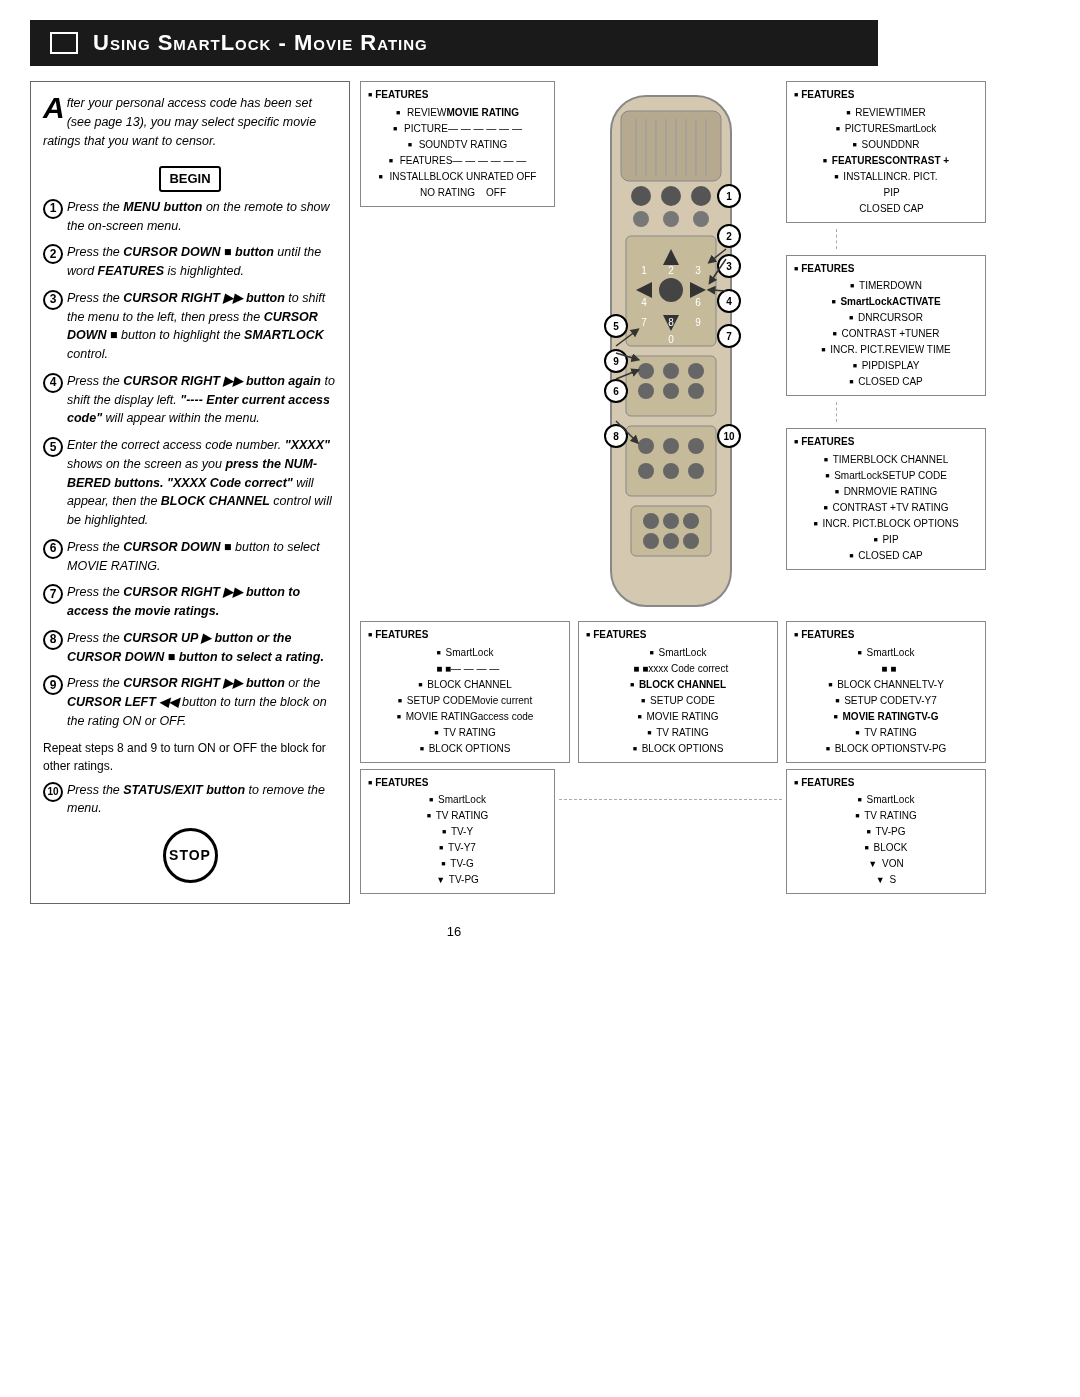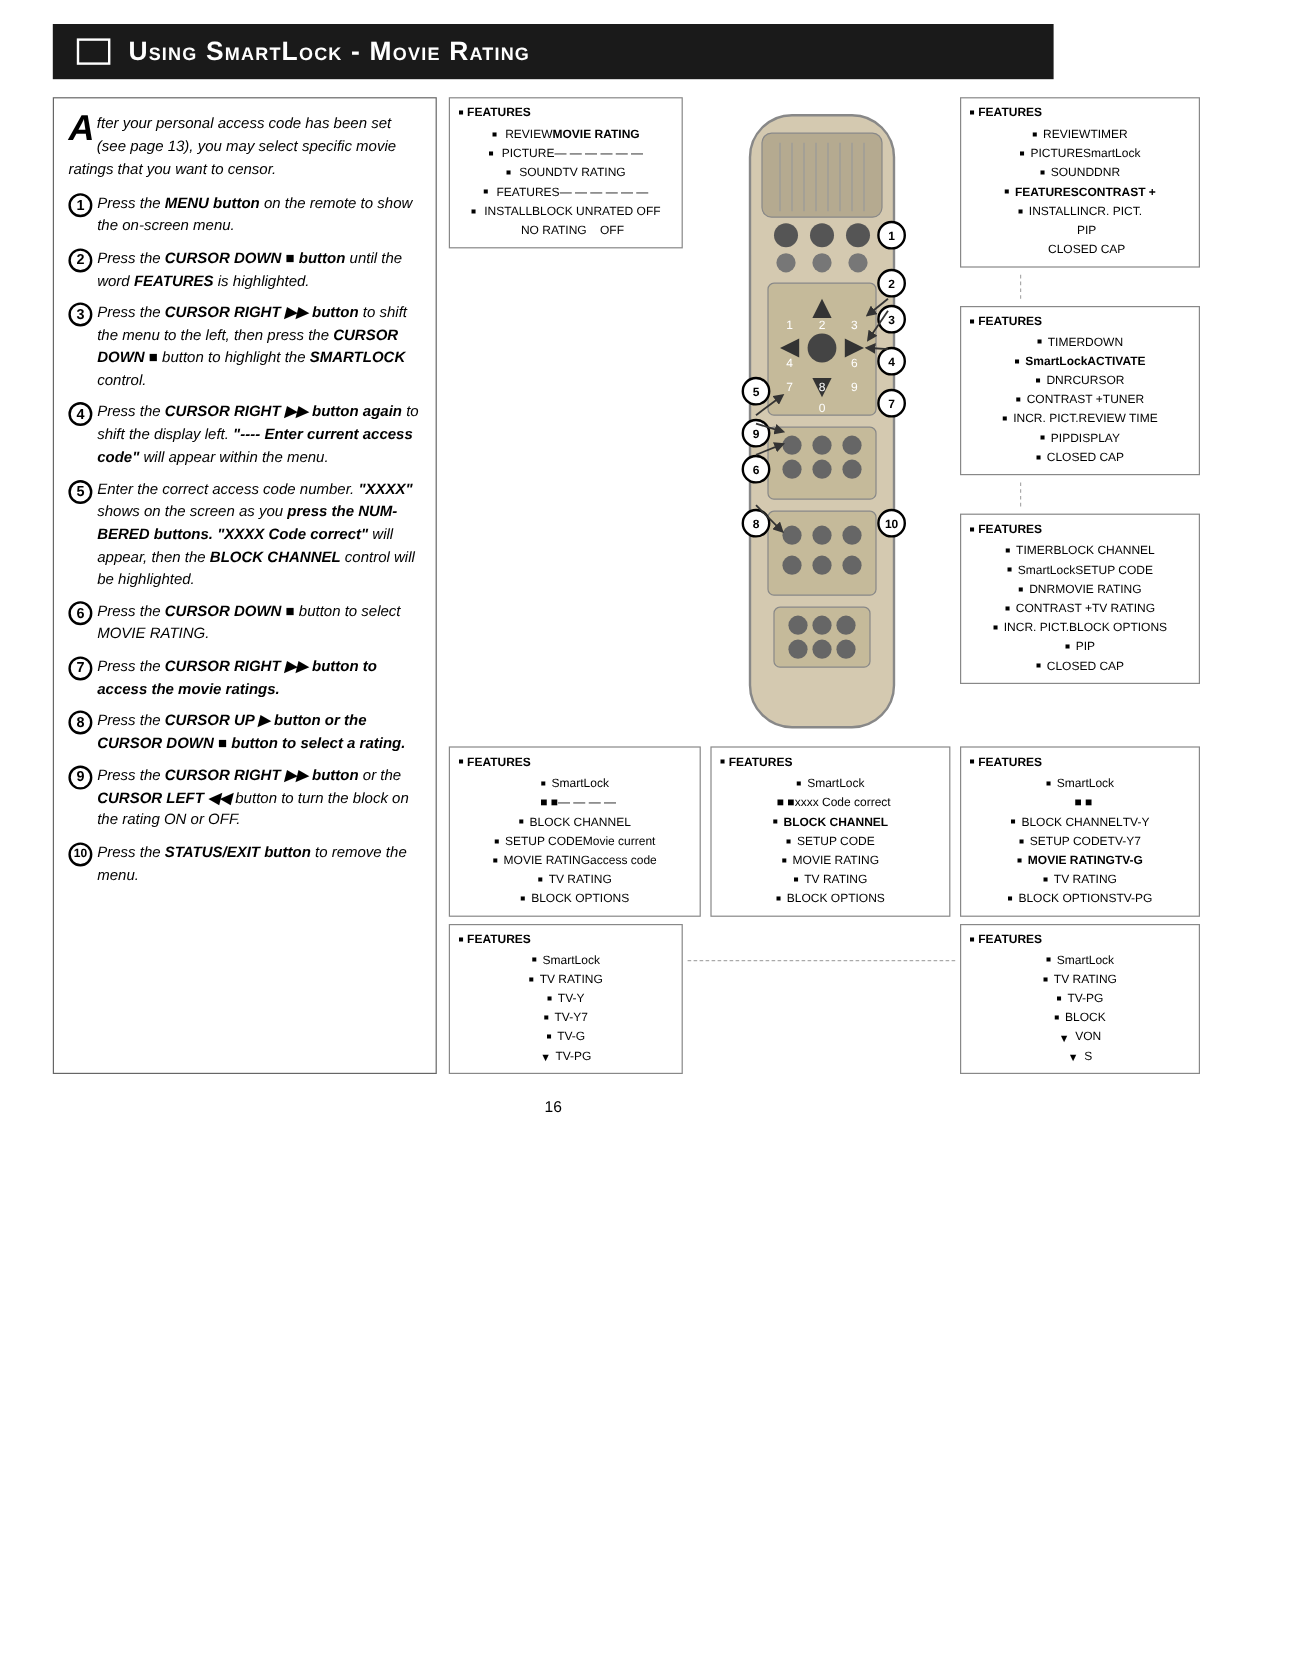--- a/index.html
+++ b/index.html
@@ -7,21 +7,21 @@
       font-family: Arial, sans-serif;
       background: #fff;
       width: 1080px;
       min-height: 1397px;
       position: relative;
       color: #000;
     }
     .page {
       width: 908px;
       min-height: 1397px;
-      padding: 20px 30px 30px 44px;
+      padding: 20px 30px 30px 30px;
       background: #fff;
     }
     
     .header {
       display: flex;
       align-items: center;
       background: #1a1a1a;
       color: #fff;
       padding: 10px 20px;
       margin-bottom: 15px;
@@ -182,20 +182,23 @@
   </div>
 
   <div class="main-content">
 
     <div class="left-col">
       <div class="intro-text">
         <span style="font-size:30px;font-weight:bold;float:left;line-height:0.9;margin-right:2px;">A</span>
         <span>fter your personal access code has been set (see page 13), you may select specific movie ratings that you want to censor.</span>
       </div>
       <div style="clear:both;"></div>
+      <div style="text-align:center;margin:6px 0;">
+        <span class="begin-badge">BEGIN</span>
+      </div>
 
       <div class="step">
         <span class="step-num circled">1</span>
         <span class="step-text">Press the <b>MENU button</b> on the remote to show the on-screen menu.</span>
       </div>
       <div class="step">
         <span class="step-num circled">2</span>
         <span class="step-text">Press the <b>CURSOR DOWN ■ button</b> until the word <b>FEATURES</b> is highlighted.</span>
       </div>
       <div class="step">
@@ -219,23 +222,29 @@
         <span class="step-text">Press the <b>CURSOR RIGHT ▶▶ button to access the movie ratings.</b></span>
       </div>
       <div class="step">
         <span class="step-num circled">8</span>
         <span class="step-text">Press the <b>CURSOR UP ▶ button or the CURSOR DOWN ■ button to select a rating.</b></span>
       </div>
       <div class="step">
         <span class="step-num circled">9</span>
         <span class="step-text">Press the <b>CURSOR RIGHT ▶▶ button</b> or the <b>CURSOR LEFT ◀◀</b> button to turn the block on the rating ON or OFF.</span>
       </div>
+      <div class="repeat-text">
+        Repeat steps 8 and 9 to turn ON or OFF the block for other ratings.
+      </div>
       <div class="step">
         <span class="step-num circled" style="font-size:10px;">10</span>
         <span class="step-text">Press the <b>STATUS/EXIT button</b> to remove the menu.</span>
+      </div>
+      <div style="text-align:center;margin-top:10px;">
+        <div class="stop-badge">STOP</div>
       </div>
     </div>
 
     <div class="right-col">
 
       <div style="display:flex; gap:8px; align-items:flex-start; margin-bottom:6px;">
 
         <div class="mpanel" style="min-width:195px;">
           <div class="mpanel-title">
             <span class="mbullet">■</span>

